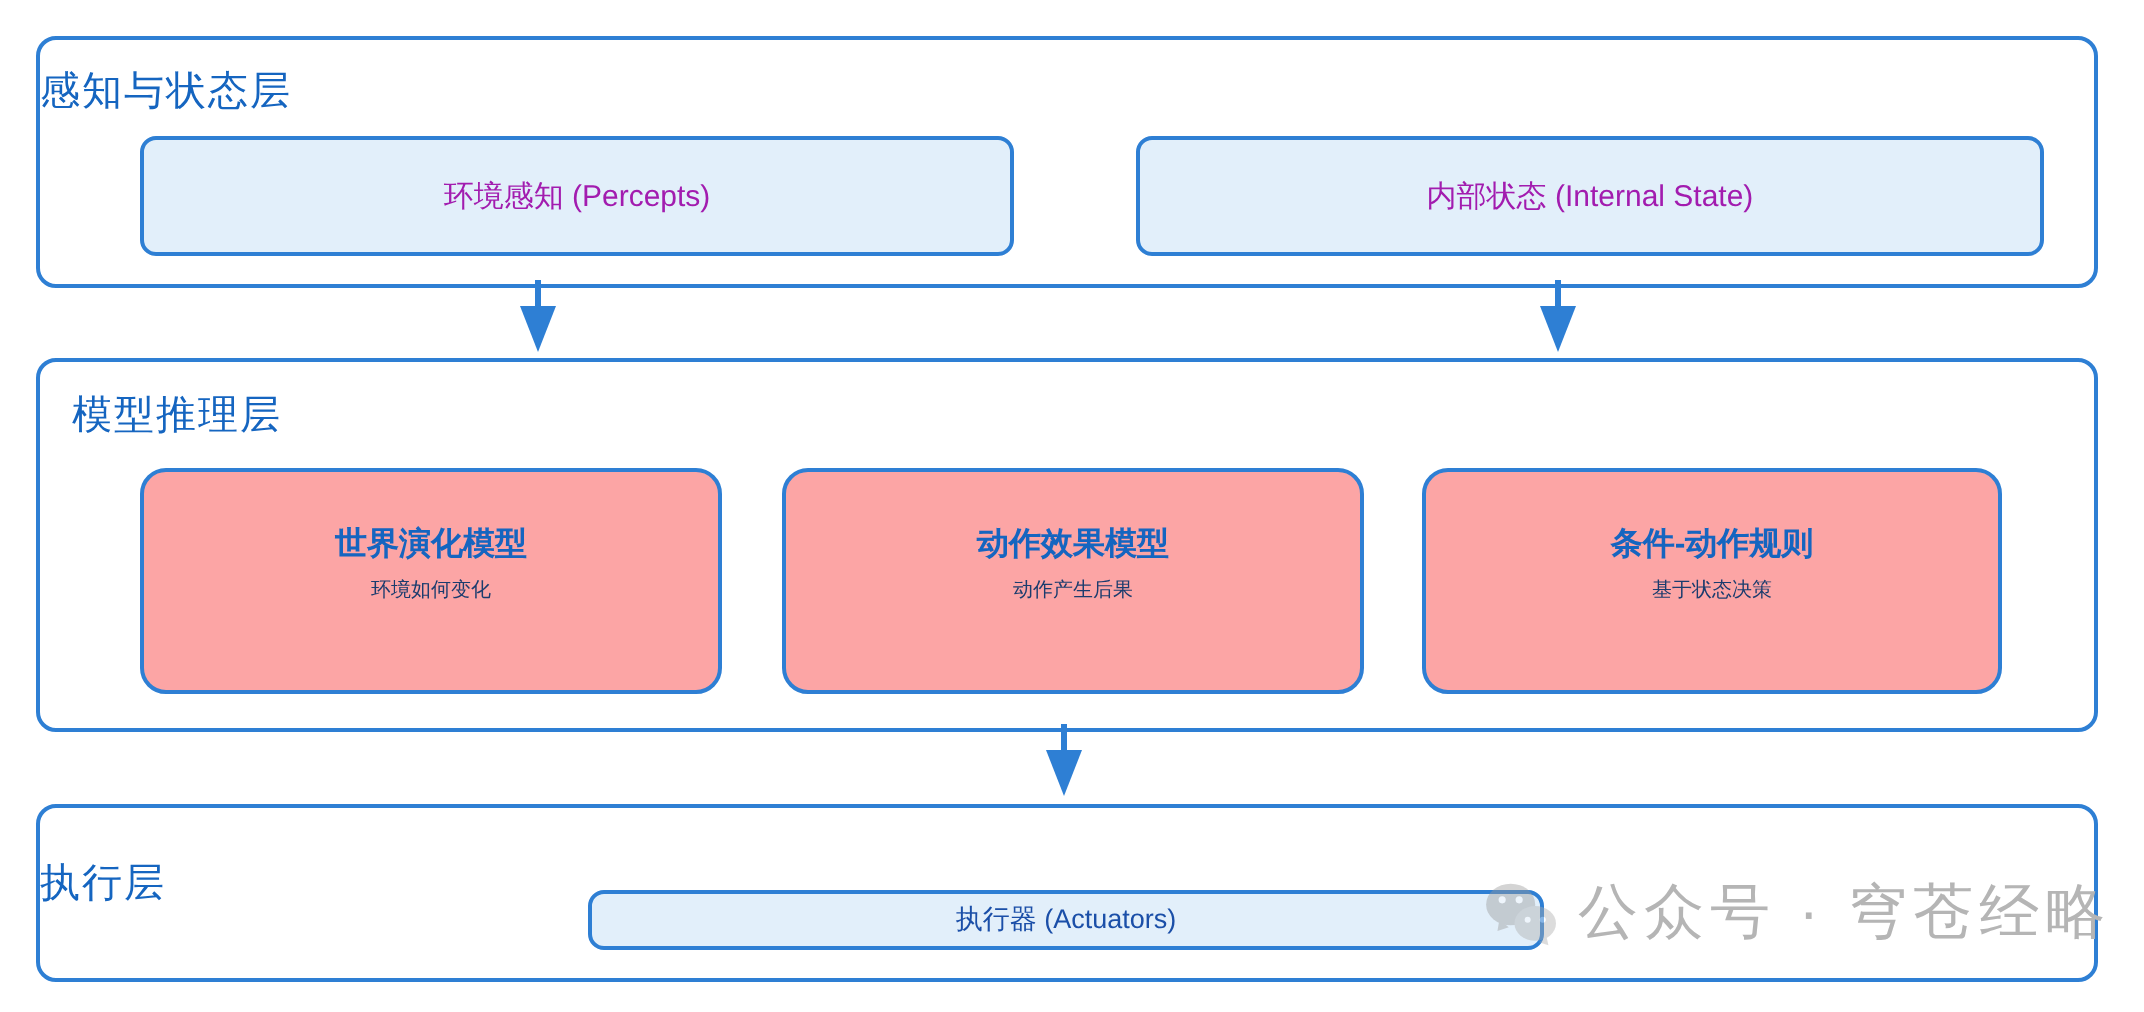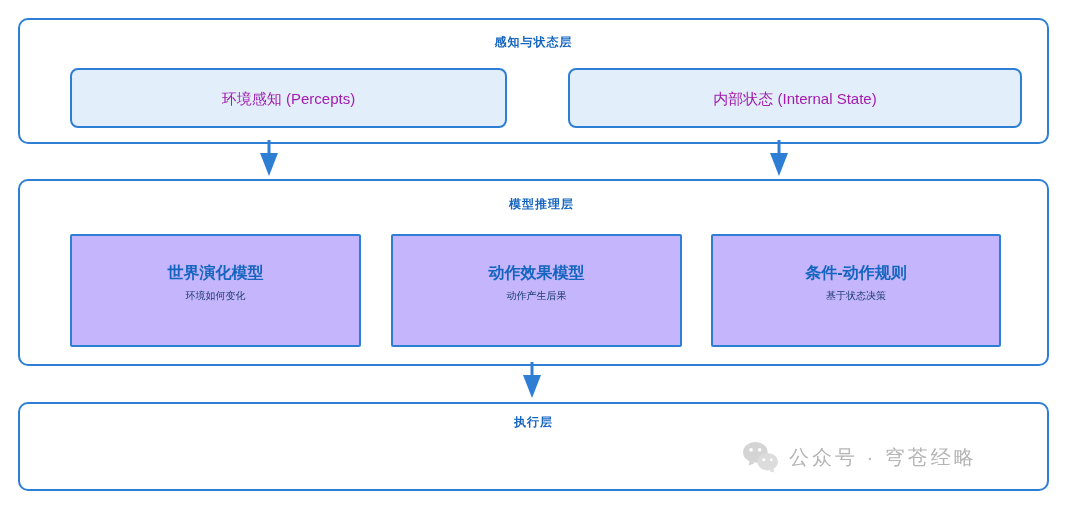--- a/index.html
+++ b/index.html
@@ -32,30 +32,30 @@
     background: #ffffff;
   }
   .layer-perception { left: 18px;  top: 18px;  width: 1031px; height: 126px; }
   .layer-model      { left: 18px;  top: 179px; width: 1031px; height: 187px; }
   .layer-execution  { left: 18px;  top: 402px; width: 1031px; height: 89px;  }
 
   .layer-title {
     position: absolute;
     left: 0;
     right: 0;
-    text-align: center;
+    text-align: left;
     color: #1565C0;
-    font-weight: bold;
-    font-size: 12px;
+    font-weight: normal;
+    font-size: 20px;
     letter-spacing: 1px;
     line-height: 1;
   }
   .layer-perception .layer-title { top: 16px; }
   .layer-model .layer-title      { top: 17px; padding-left: 16px; }
-  .layer-execution .layer-title  { top: 12px; }
+  .layer-execution .layer-title  { top: 28px; }
 
   
   .pbox {
     position: absolute;
     box-sizing: border-box;
     border: 2px solid #2E7FD4;
     border-radius: 8px;
     background: #E2EFFA;
     display: flex;
     align-items: center;
@@ -69,22 +69,22 @@
     color: #a21caf;
     font-size: 15px;
     line-height: 1;
   }
 
   
   .mcard {
     position: absolute;
     box-sizing: border-box;
     border: 2px solid #2E7FD4;
-    border-radius: 2px;
-    background: #c4b5fd;
+    border-radius: 13px;
+    background: #fca5a5;
     top: 53px;
     height: 113px;
     display: flex;
     flex-direction: column;
     align-items: center;
     justify-content: flex-start;
   }
   .mcard-1 { left: 50px;  width: 291px; }
   .mcard-2 { left: 371px; width: 291px; }
   .mcard-3 { left: 691px; width: 290px; }
@@ -136,21 +136,21 @@
     left: 742px;
     top: 440px;
     display: flex;
     align-items: center;
     gap: 9px;
     pointer-events: none;
   }
   .wm-logo { width: 38px; height: 34px; opacity: 0.42; }
   .wm-text {
     color: #B5B5B5;
-    font-size: 20px;
+    font-size: 30px;
     font-weight: 400;
     letter-spacing: 3px;
     line-height: 1;
     white-space: nowrap;
   }
 </style>
 </head>
 <body>
 
 <div id="diagram">
@@ -197,20 +197,23 @@
   </div>
 
   <svg class="arrow" style="left:519px; top:362px;" viewBox="0 0 26 36">
     <line x1="13" y1="0" x2="13" y2="16" stroke="#2E7FD4" stroke-width="3"></line>
     <polygon points="4,13 22,13 13,36" fill="#2E7FD4"></polygon>
   </svg>
 
   <div class="layer layer-execution">
     <div class="layer-title">执行层</div>
 
+    <div class="ebox">
+      <span class="ebox-label">执行器 (Actuators)</span>
+    </div>
   </div>
 
   <div class="watermark">
     <svg class="wm-logo" viewBox="0 0 40 36">
       <g fill="#9A9A9A">
         <ellipse cx="14" cy="13" rx="13" ry="11"></ellipse>
         <polygon points="8,21 13,25 7,27"></polygon>
         <circle cx="9.5" cy="10.5" r="1.9" fill="#ffffff"></circle>
         <circle cx="18.5" cy="10.5" r="1.9" fill="#ffffff"></circle>
       </g>

